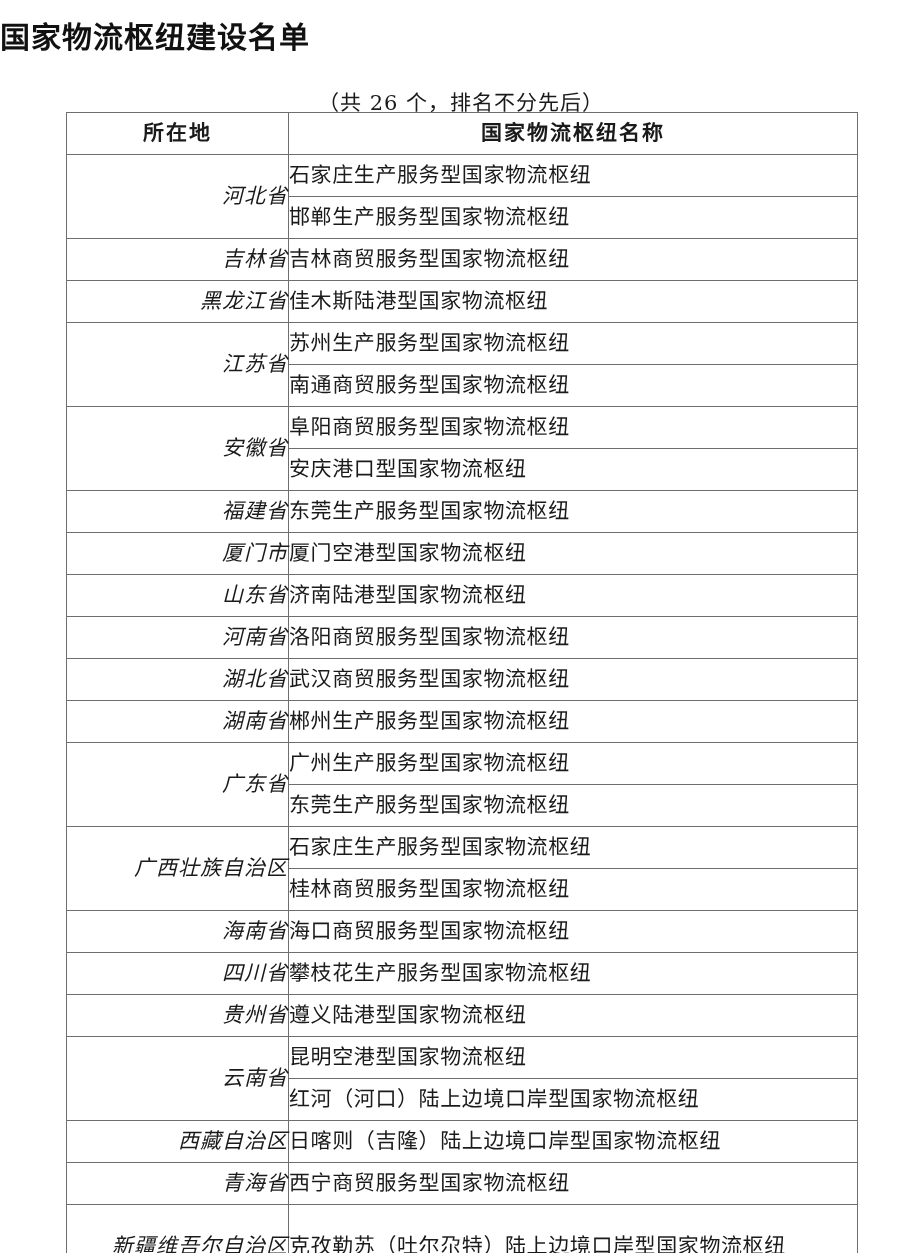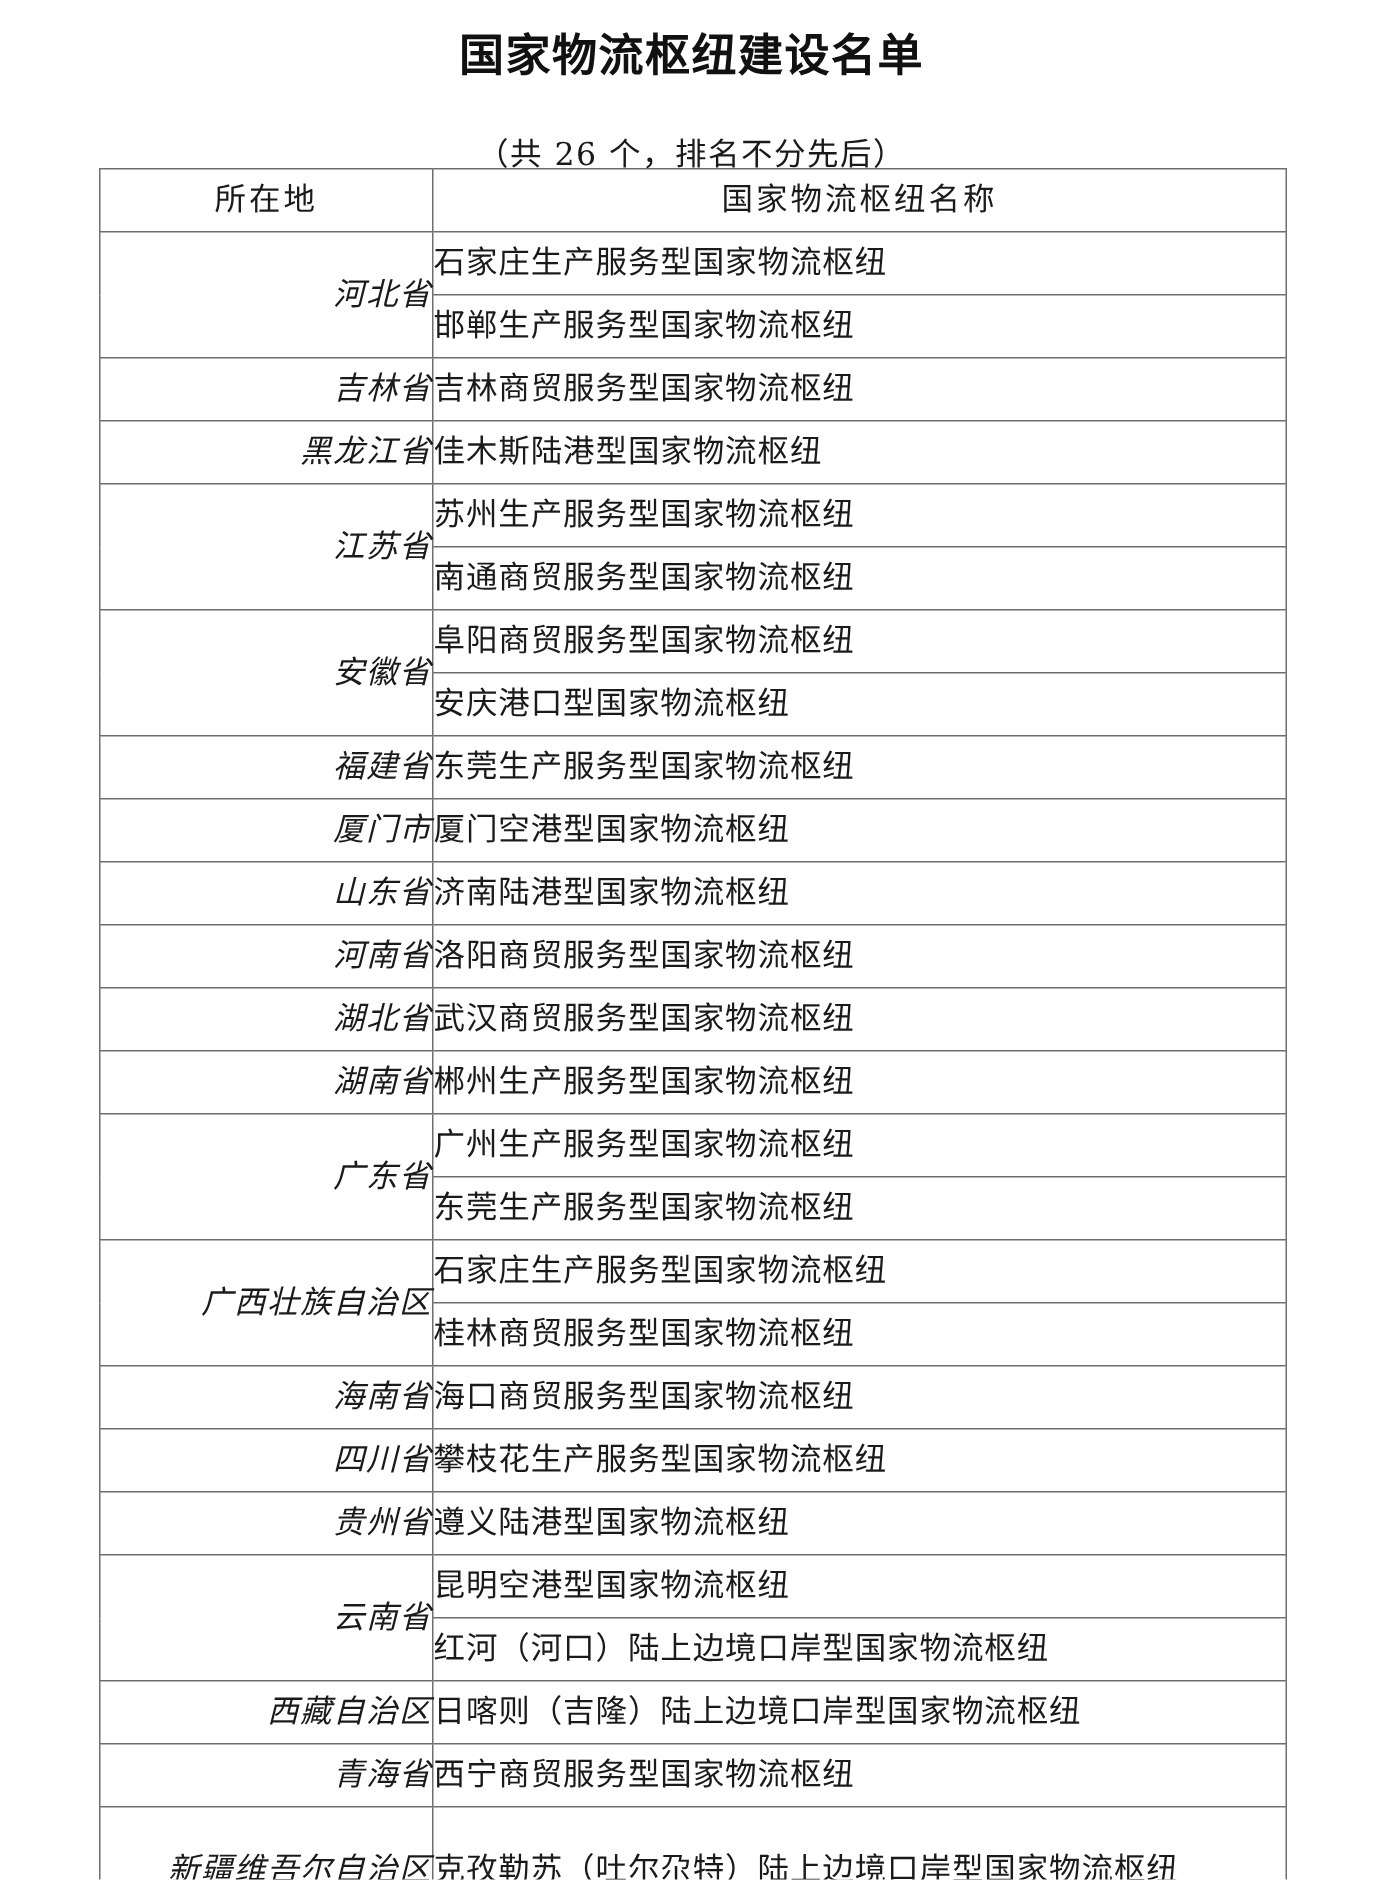--- a/index.html
+++ b/index.html
@@ -17,21 +17,21 @@
   }
 
   .page {
     position: relative;
     width: 922px;
     height: 1253px;
     box-sizing: border-box;
   }
 
   .doc-title {
-    text-align: center;
+    text-align: left;
     font-family: "DejaVu Sans", "Liberation Sans", sans-serif;
     font-weight: 700;
     font-size: 30px;
     line-height: 40px;
     letter-spacing: 1px;
     margin: 0;
     padding-top: 18px;
     color: #111111;
   }
 
@@ -71,21 +71,21 @@
     font-size: 21px;
     line-height: 1.28;
     color: #1a1a1a;
     background: #ffffff;
   }
 
   table.hub-table thead th {
     height: 41px;
     text-align: center;
     font-family: "DejaVu Sans", "Liberation Sans", sans-serif;
-    font-weight: 400;
+    font-weight: 700;
     font-size: 21px;
     letter-spacing: 2px;
   }
 
   td.region-cell {
     text-align: right;
     padding-left: 9px;
     letter-spacing: 1px;
     white-space: pre;
     font-style: italic;

